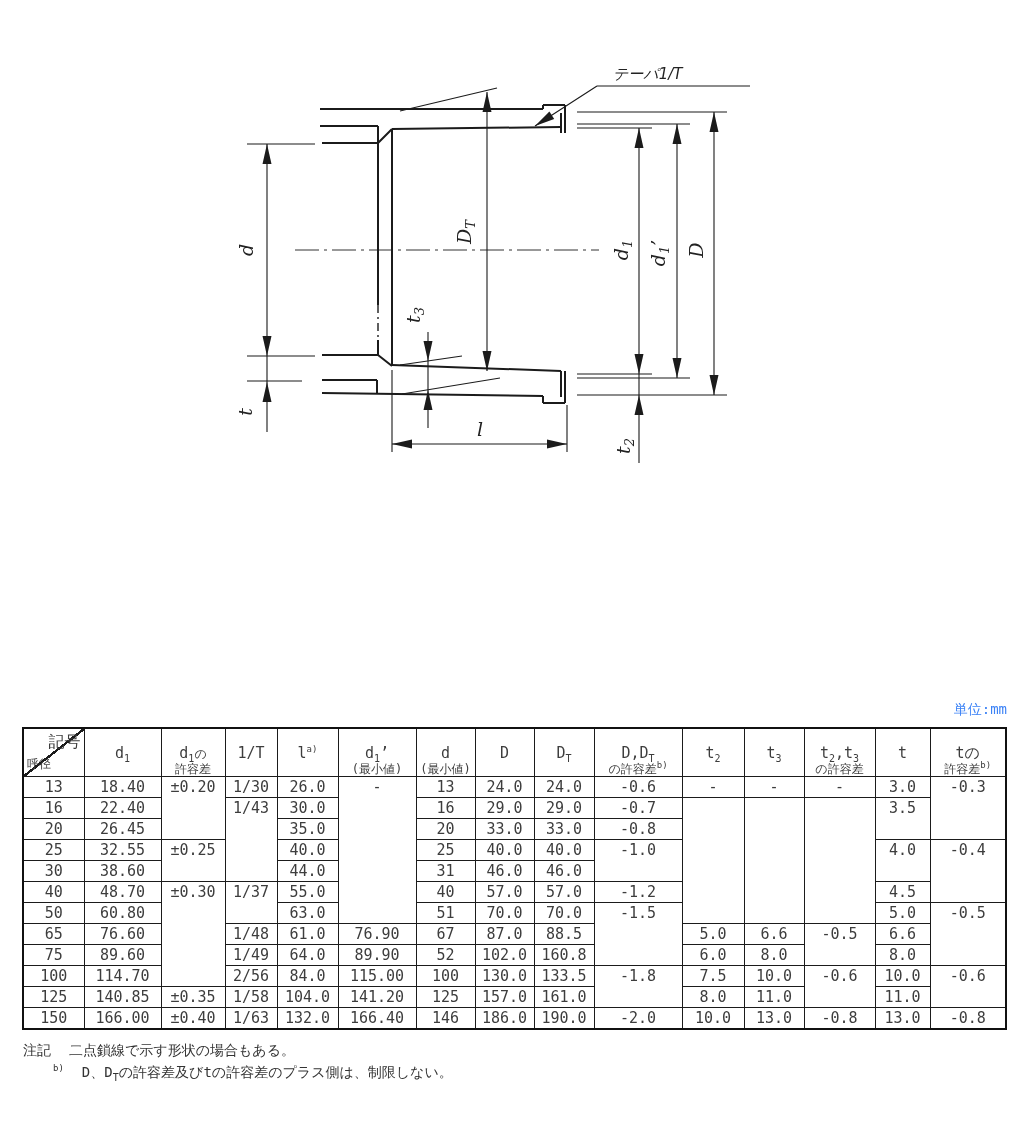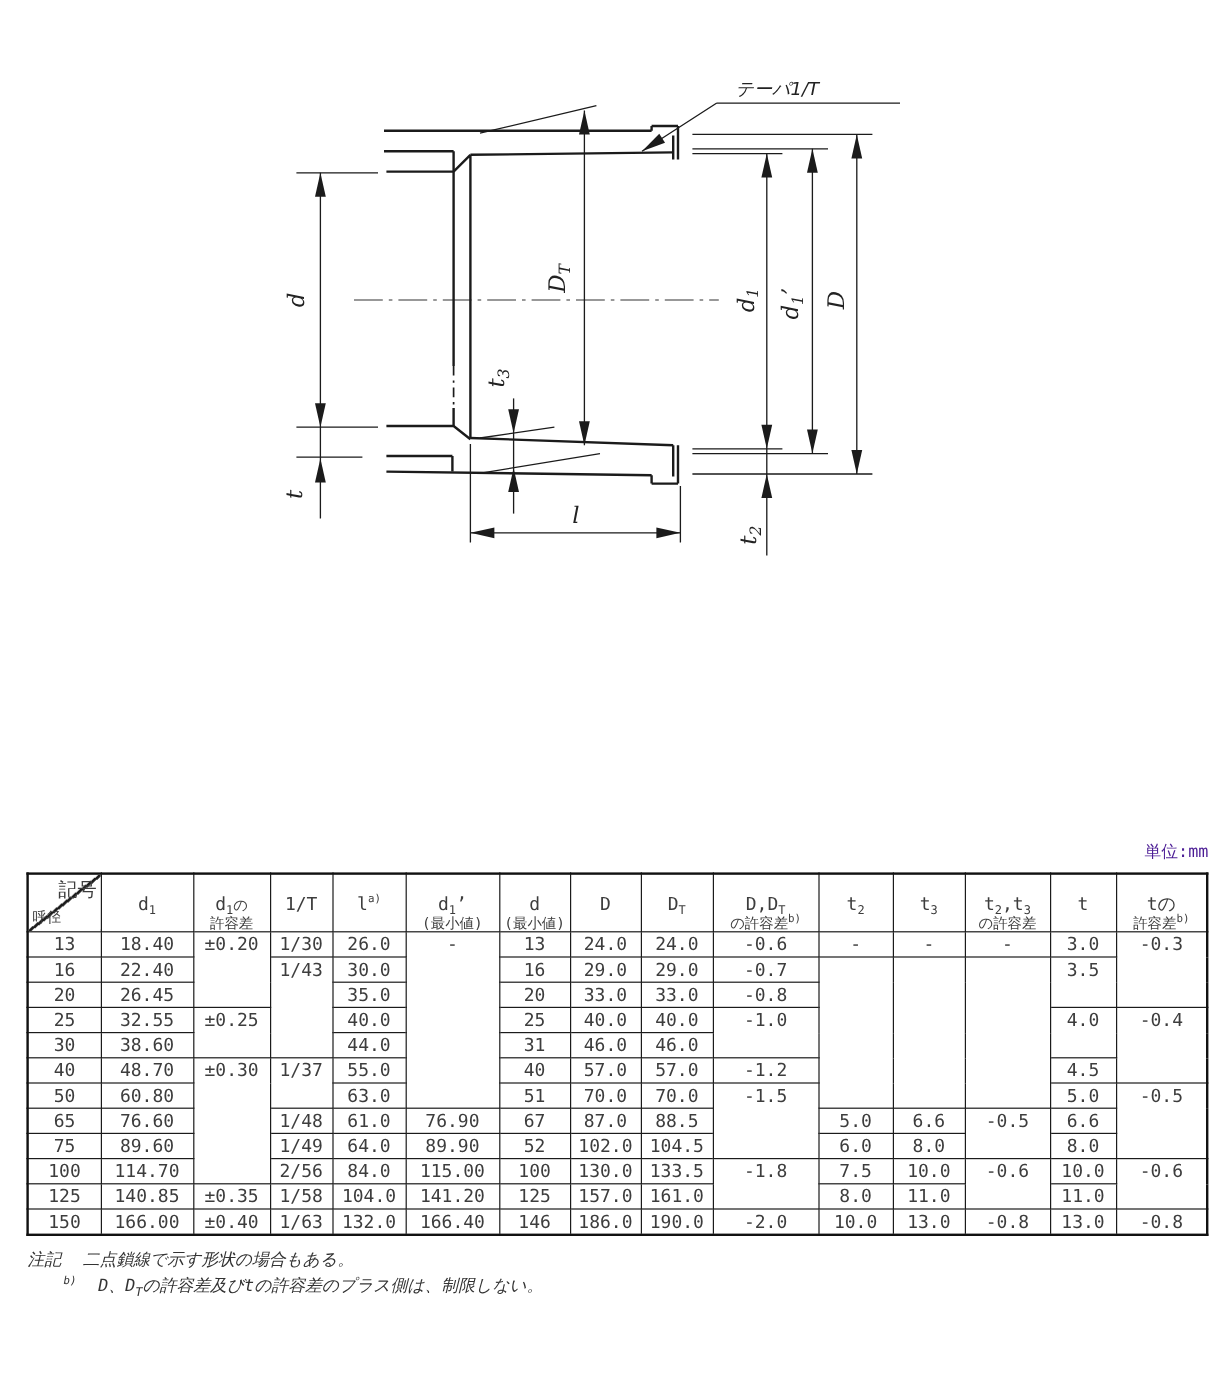--- a/index.html
+++ b/index.html
@@ -2,38 +2,38 @@
 <html><head>
 <meta charset="utf-8">
 <style>
   html,body{margin:0;padding:0;}
   body{width:1024px;height:1144px;background:#ffffff;position:relative;overflow:hidden;
        font-family:"DejaVu Sans Mono","Liberation Mono",monospace;color:#3a3a3a;}
   svg text{fill:#222;}
   .lbl{font-family:"DejaVu Serif","Liberation Serif",serif;font-style:italic;font-size:19px;}
   .lbl-sub{font-size:13px;}
   .taper-lbl{font-family:"DejaVu Sans","Liberation Sans",sans-serif;font-style:italic;font-size:15px;}
-  #unit{position:absolute;top:701px;right:17px;font-size:14px;color:#4c1d95;}
+  #unit{position:absolute;top:701px;right:17px;font-size:14px;color:#3b82f6;}
   #dimtable{position:absolute;left:22px;top:727px;border-collapse:collapse;table-layout:fixed;
             font-size:15px;color:#3d3d3d;}
   #dimtable th,#dimtable td{border:1.6px solid #1b1b1b;padding:0;margin:0;overflow:hidden;}
   #dimtable{border:2.5px solid #111;}
   #dimtable th{font-weight:normal;height:43px;vertical-align:middle;text-align:center;font-size:15px;}
   #dimtable td{height:20px;vertical-align:top;text-align:center;line-height:20px;}
   .jp{font-size:12px;line-height:14px;display:block;}
   .hline{display:block;line-height:17px;margin-top:16px;}
   sup.note-sup,#dimtable sup{font-size:9px;vertical-align:super;line-height:0;}
   #dimtable sub{font-size:10px;vertical-align:sub;line-height:0;}
   .corner{position:relative;background:
      linear-gradient(to bottom right,transparent calc(50% - 1.2px),#1b1b1b calc(50% - 1.2px),#1b1b1b calc(50% + 1.2px),transparent calc(50% + 1.2px));}
   .corner .tr{position:absolute;top:3px;right:3px;font-size:16px;}
   .corner .bl{position:absolute;bottom:3px;left:3px;font-size:12px;}
   #notes{position:absolute;left:23px;top:1039px;font-size:14px;color:#333;
          font-family:"DejaVu Sans Mono","Liberation Mono",monospace;}
-  #notes .nline{line-height:22px;white-space:nowrap;font-style:italic;}
+  #notes .nline{line-height:22px;white-space:nowrap;}
   #notes .nlabel{display:inline-block;min-width:0;}
   #notes .gap{display:inline-block;width:18px;}
   #notes .ind{display:inline-block;width:30px;}
   #notes sub{font-size:10px;}
 </style>
 </head>
 <body>
 
 
 
@@ -278,21 +278,21 @@
         <td>6.6</td>
       </tr>
       <tr>
         <td>75</td>
         <td>89.60</td>
         <td>1/49</td>
         <td>64.0</td>
         <td>89.90</td>
         <td>52</td>
         <td>102.0</td>
-        <td>104.5</td>
+        <td>160.8</td>
         <td>6.0</td>
         <td>8.0</td>
         <td>8.0</td>
       </tr>
       <tr>
         <td>100</td>
         <td>114.70</td>
         <td>2/56</td>
         <td>84.0</td>
         <td>115.00</td>

